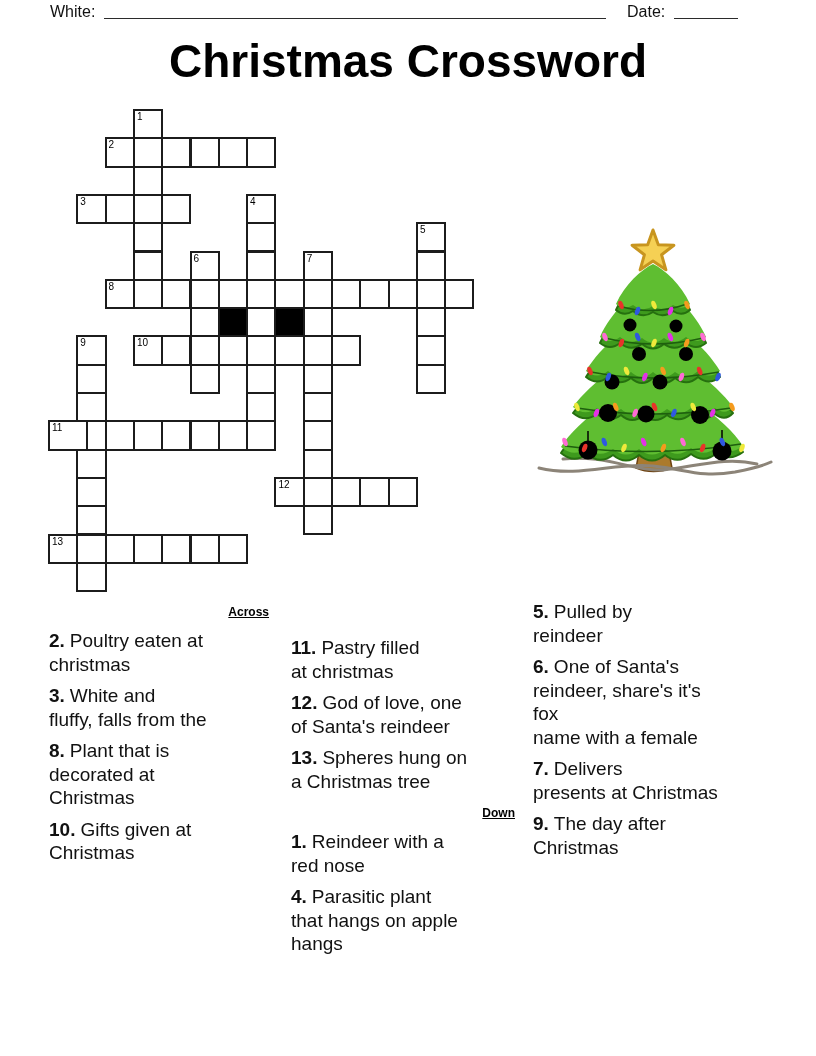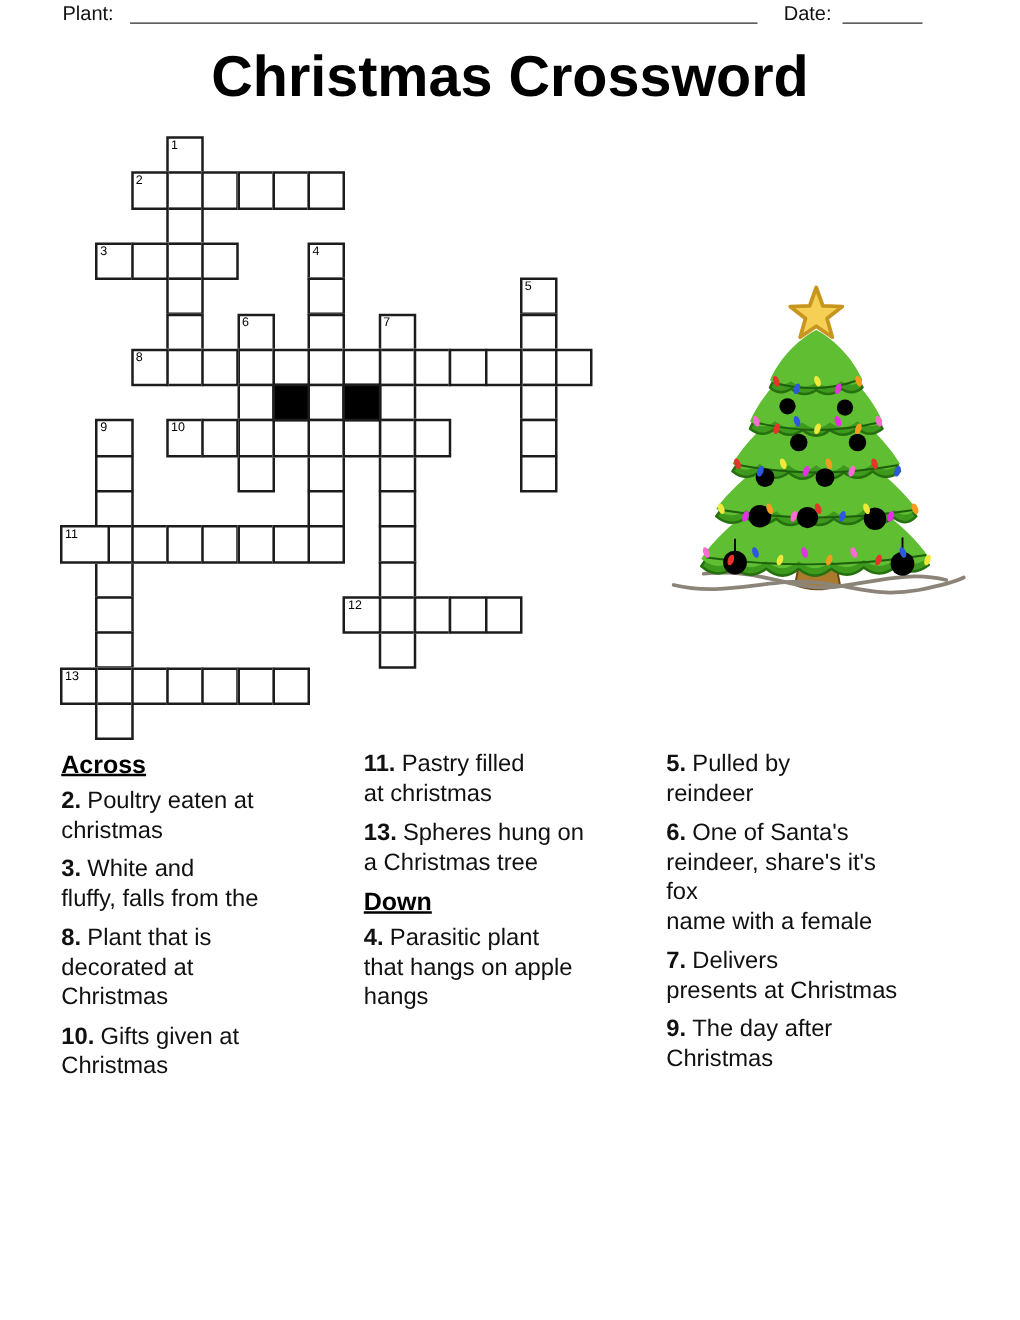--- a/index.html
+++ b/index.html
@@ -25,34 +25,34 @@
   .cell.black{background:#000;}
   .cellnum{
     position:absolute;top:0px;left:2px;font-size:10px;line-height:11px;
     color:#000;font-weight:400;
   }
   
   #tree{position:absolute;left:535px;top:226px;width:240px;height:256px;}
   
   .clue-col{position:absolute;top:600px;}
   #col1{left:49px;width:220px;}
-  #col2{left:291px;width:224px;}
+  #col2{left:291px;width:224px;margin-top:36px;}
   #col3{left:533px;width:240px;}
   .section{
-    font-size:20px;line-height:24px;font-weight:700;
-    text-decoration:underline;margin:0 0 5px 0;color:#000;
+    font-size:12px;line-height:24px;font-weight:700;
+    text-decoration:underline;margin:0 0 5px 0;color:#000;text-align:right;
   }
   .clue{font-size:19px;line-height:23.5px;color:#111;margin:0 0 8px 0;}
   .cnum{font-weight:700;margin-right:5px;}
   .cline{display:block;}
 </style>
 </head>
 <body>
 
-<span class="hdr-label" style="left:50px;top:2px;">Plant:</span>
+<span class="hdr-label" style="left:50px;top:2px;">White:</span>
 <div class="hdr-line" style="left:104px;top:0;width:502px;"></div>
 <span class="hdr-label" style="left:627px;top:2px;">Date:</span>
 <div class="hdr-line" style="left:674px;top:0;width:64px;"></div>
 
 <div class="title">Christmas Crossword</div>
 
 <div id="grid">
     <div class="cell" style="left: 84.9px; top: 0px;">
       <span class="cellnum">1</span>
     </div>
@@ -288,26 +288,34 @@
     <span class="cline">Christmas</span>
   </div>
 </div>
 
 <div id="col2" class="clue-col">
   <div class="clue">
     <span class="cnum">11.</span><span>Pastry filled</span>
     <span class="cline">at christmas</span>
   </div>
   <div class="clue">
+    <span class="cnum">12.</span><span>God of love, one</span>
+    <span class="cline">of Santa's reindeer</span>
+  </div>
+  <div class="clue">
     <span class="cnum">13.</span><span>Spheres hung on</span>
     <span class="cline">a Christmas tree</span>
   </div>
 
   <div class="section">Down</div>
 
+  <div class="clue">
+    <span class="cnum">1.</span><span>Reindeer with a</span>
+    <span class="cline">red nose</span>
+  </div>
   <div class="clue">
     <span class="cnum">4.</span><span>Parasitic plant</span>
     <span class="cline">that hangs on apple</span>
     <span class="cline">hangs</span>
   </div>
 </div>
 
 <div id="col3" class="clue-col">
   <div class="clue">
     <span class="cnum">5.</span><span>Pulled by</span>

